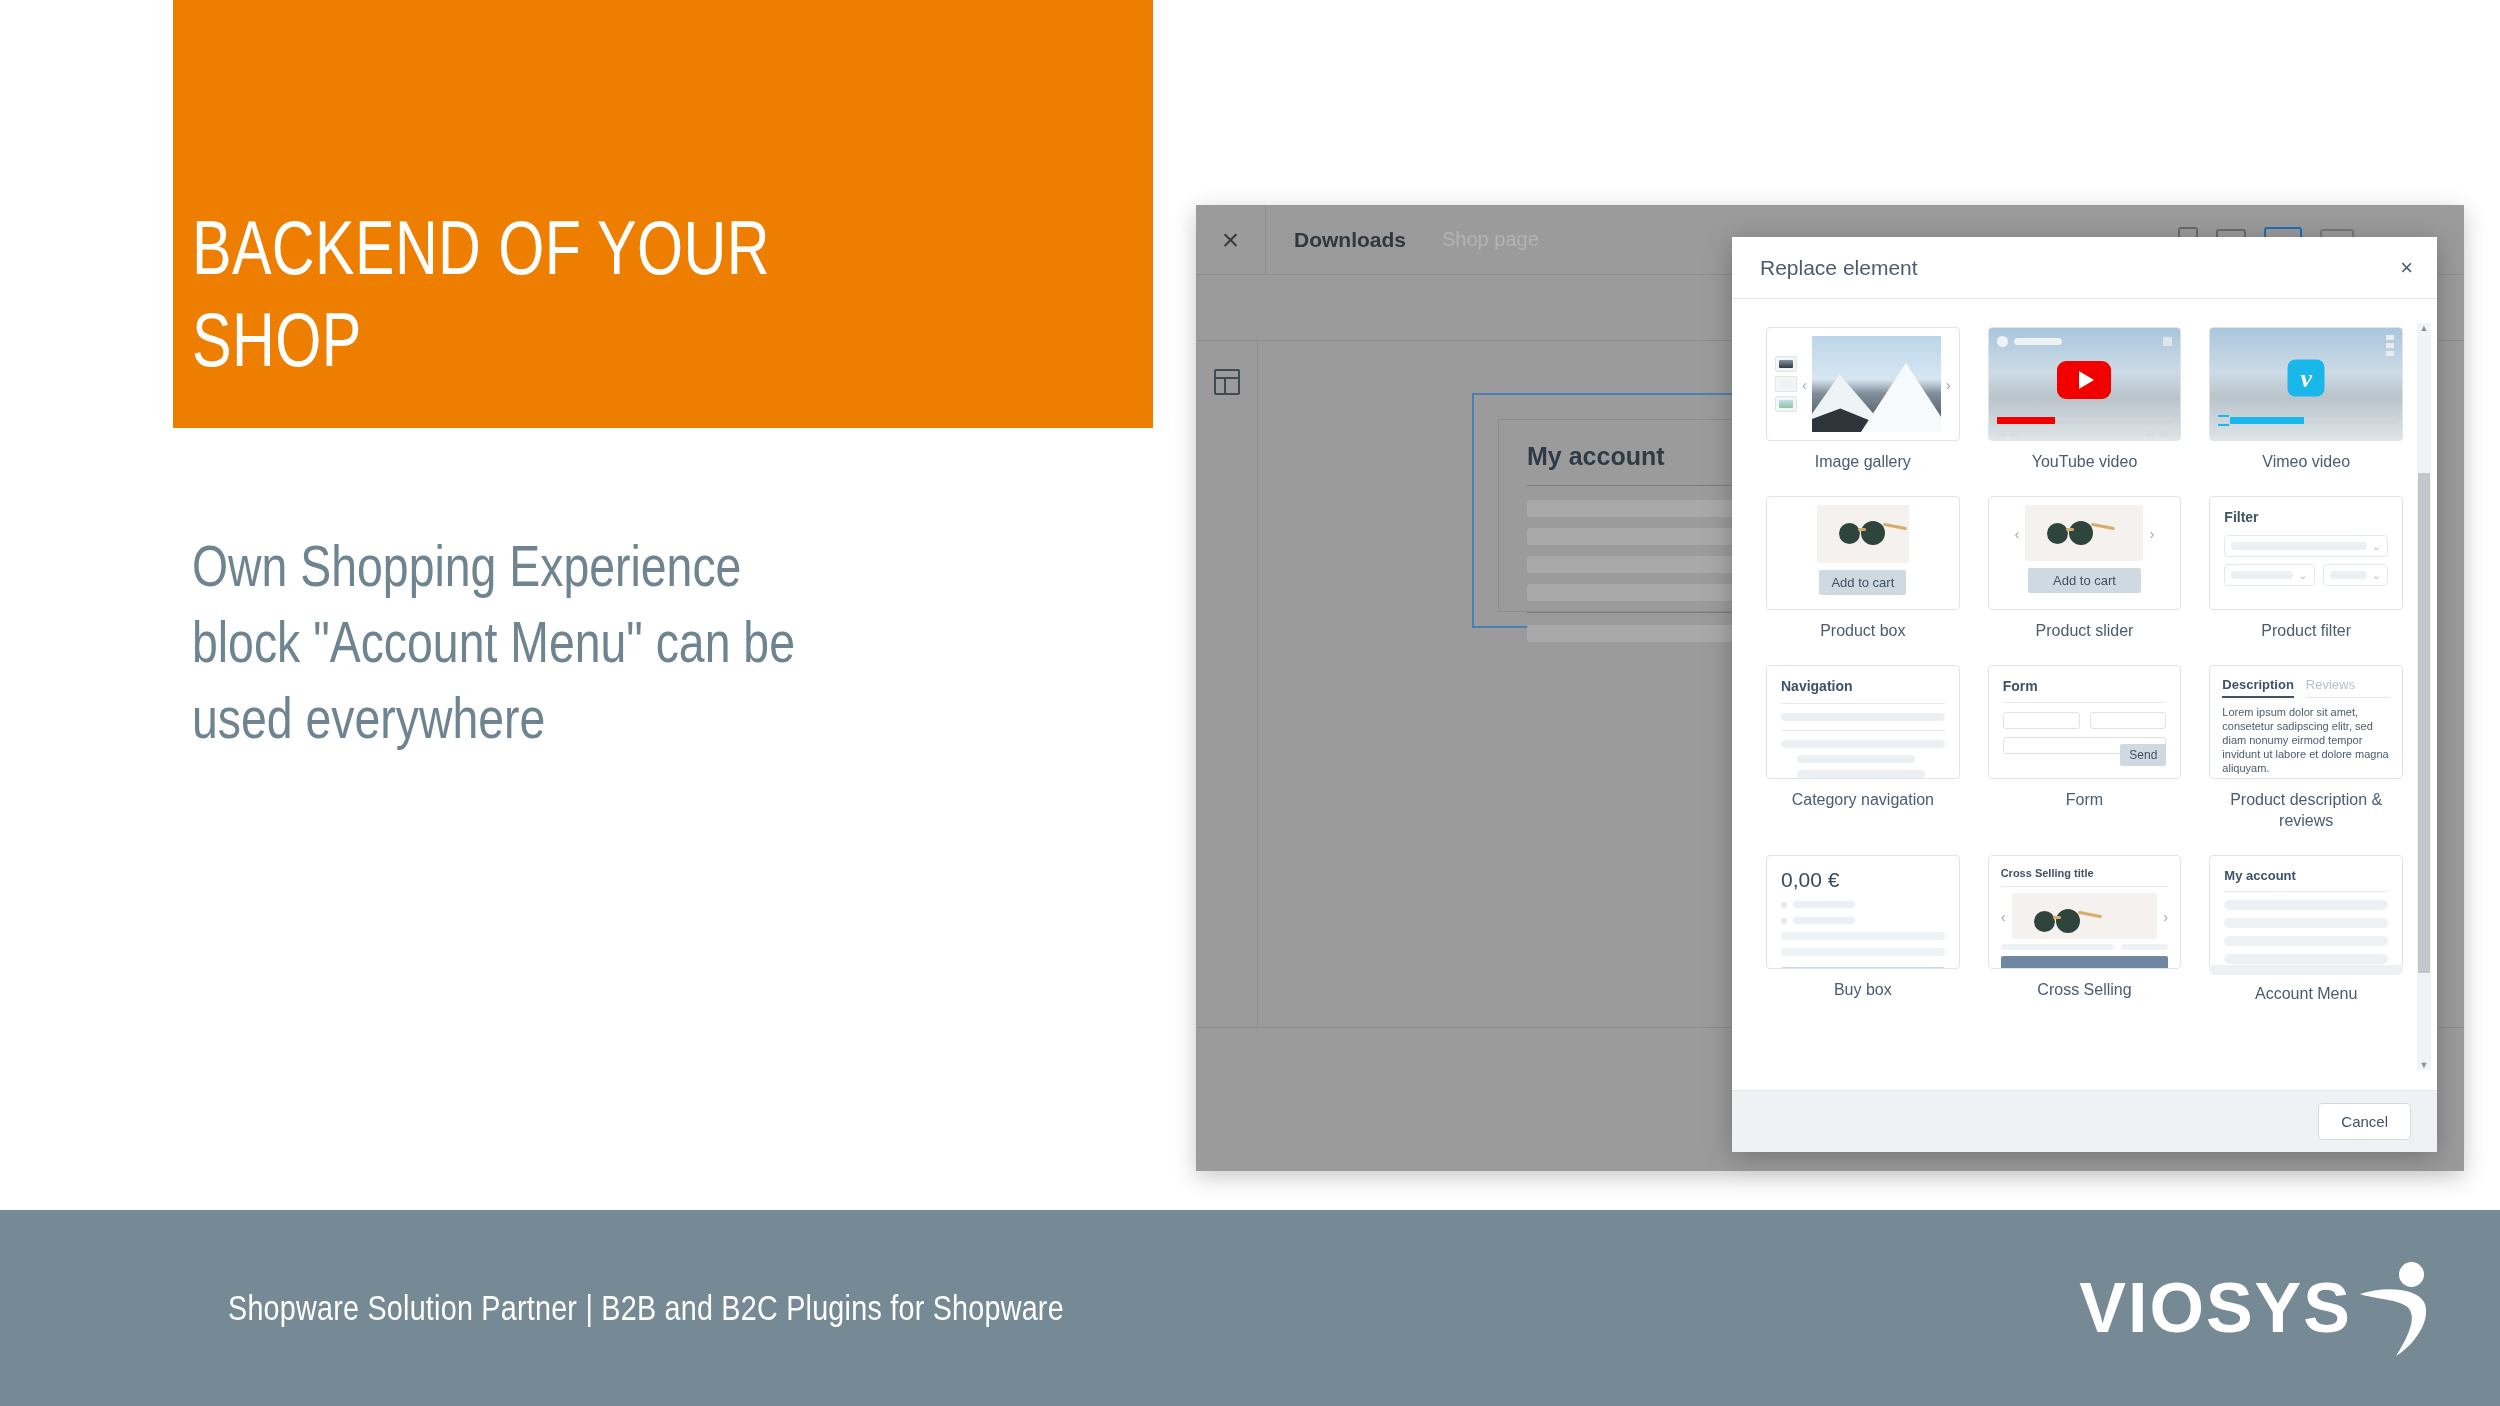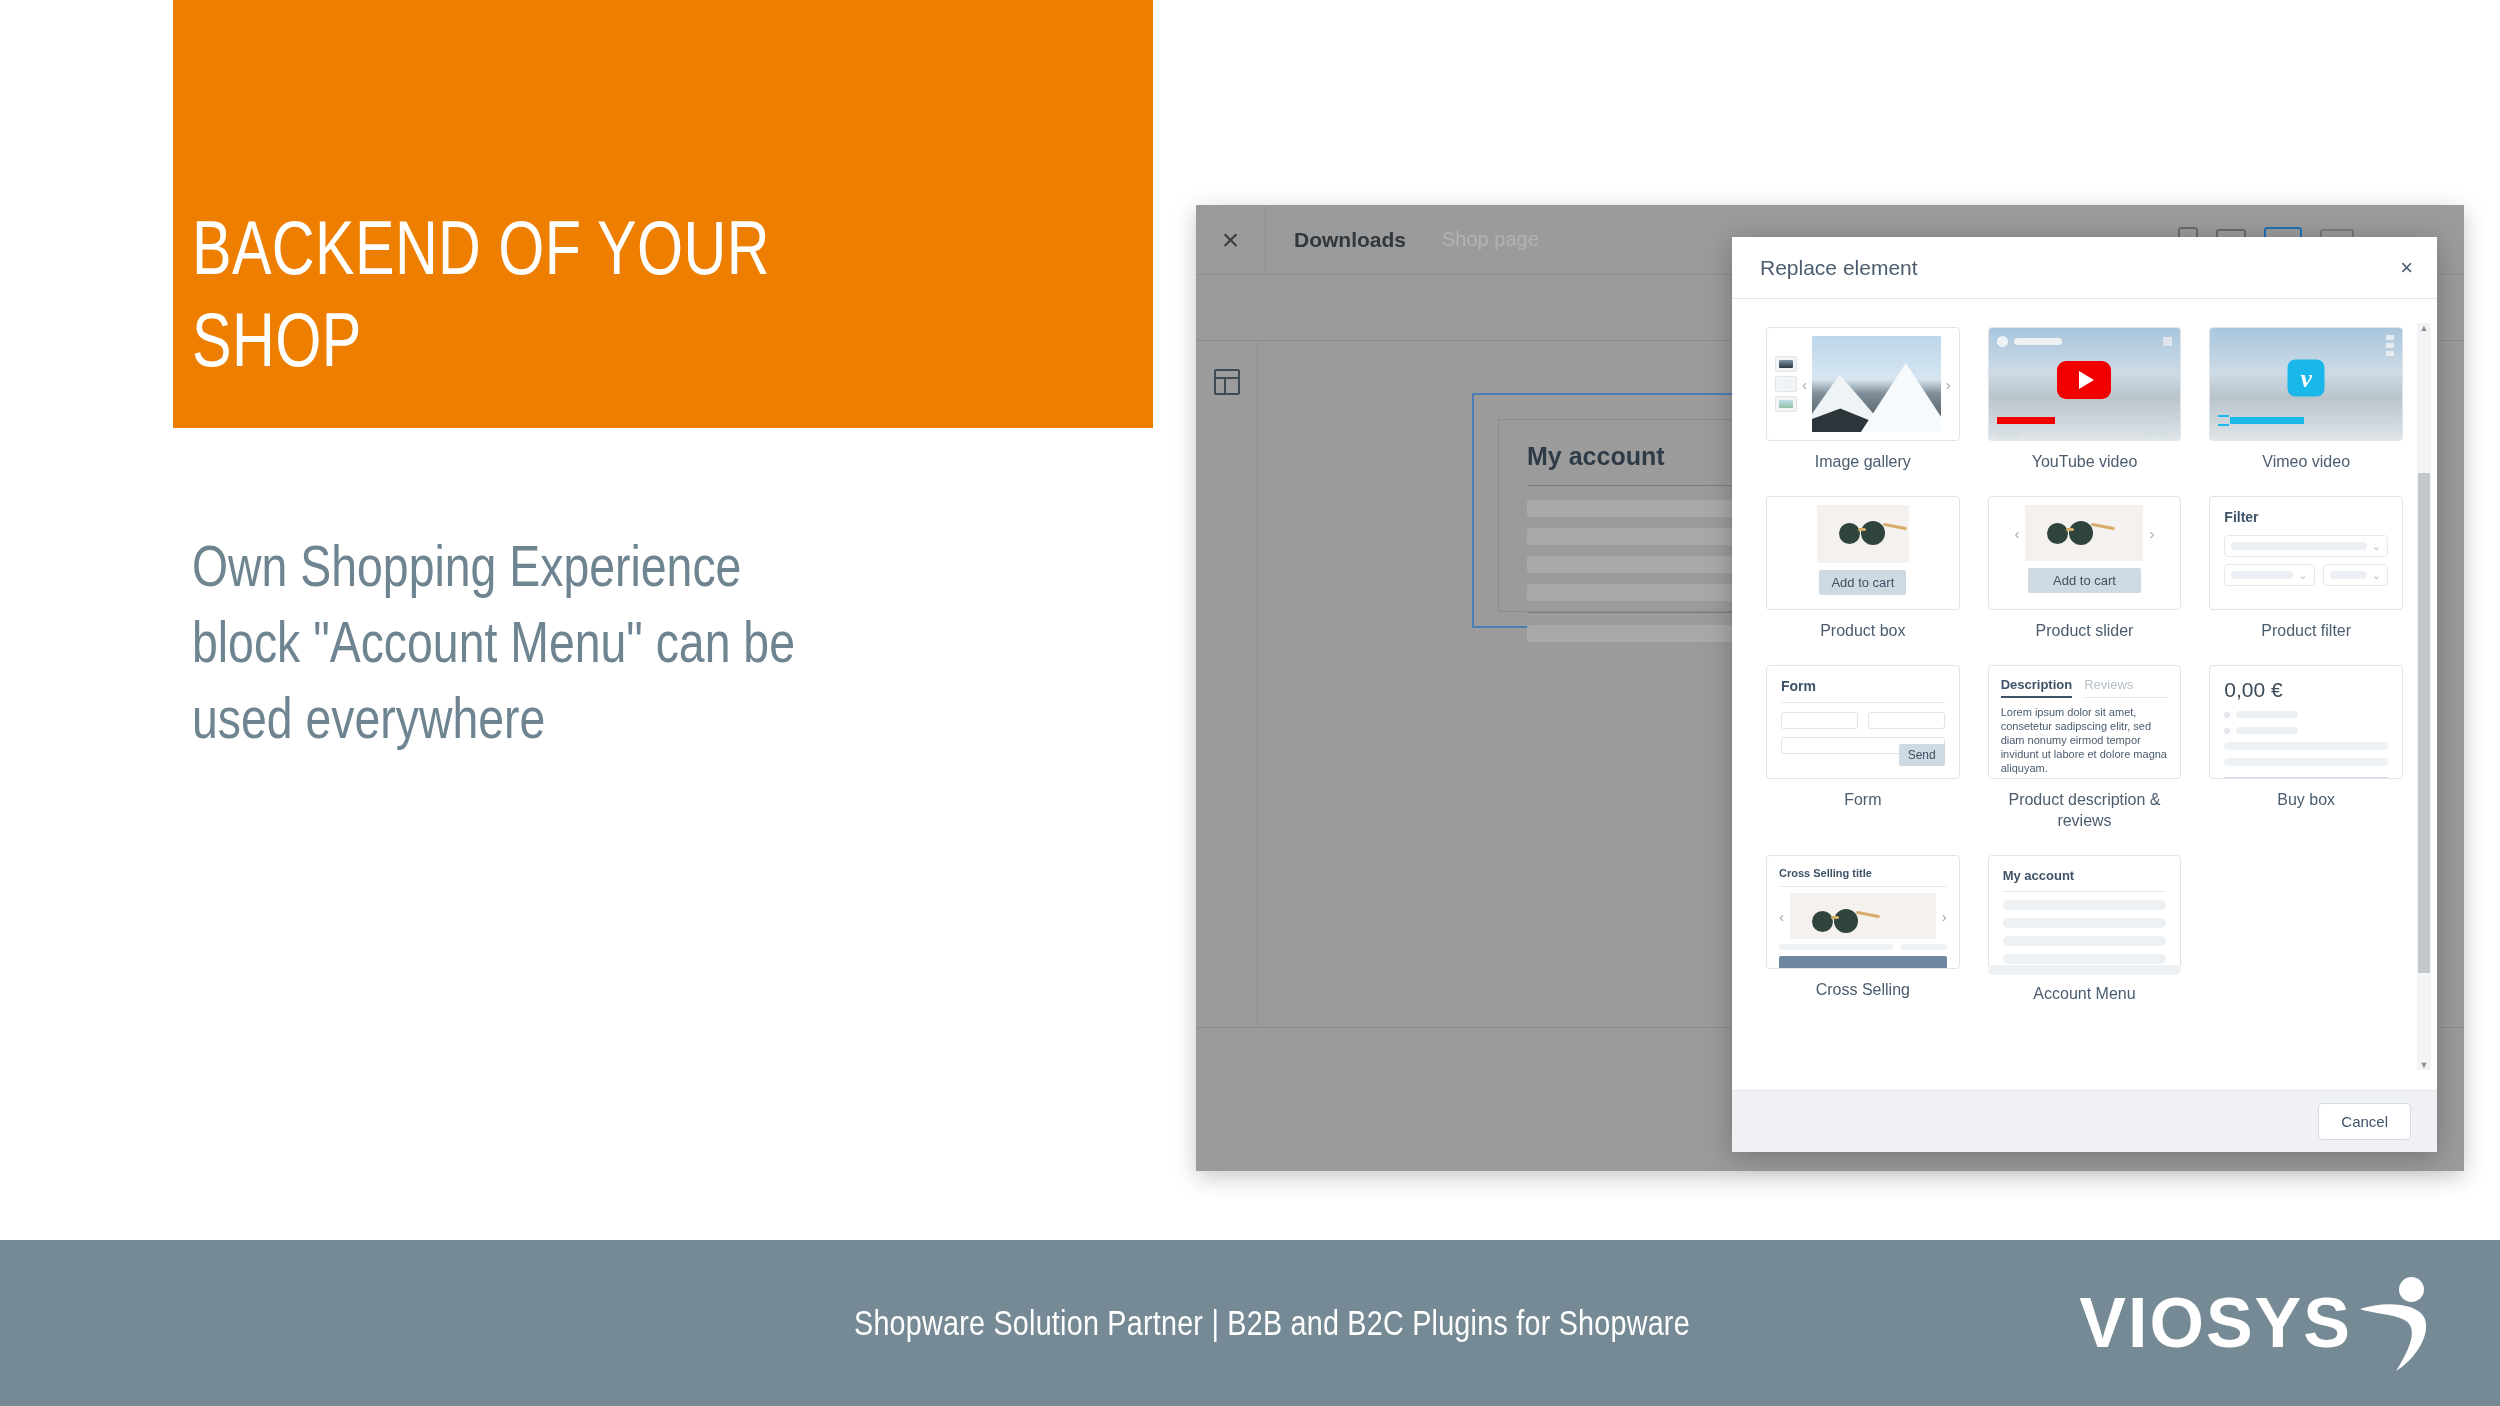--- a/index.html
+++ b/index.html
@@ -278,23 +278,23 @@
     flex:0 0 62px; height:62px; background:#eff1f4; border-top:1px solid #e3e6ea;
     display:flex; align-items:center; justify-content:flex-end; padding-right:26px;
   }
   .btn-cancel {
     background:#fff; border:1px solid #d6dbe1; border-radius:4px;
     font-size:15px; color:#3e5268; padding:9px 22px; cursor:pointer;
   }
 
   
   .footer {
-    position:absolute; left:0; bottom:0; width:2500px; height:166px;
+    position:absolute; left:0; bottom:0; width:2500px; height:196px;
     background:#758A95;
-    display:flex; align-items:center;justify-content:center;
+    display:flex; align-items:center;
   }
   .footer-text {
     margin-left:228px; color:#ffffff; font-size:35px; letter-spacing:0.3px;
     font-family:"Liberation Sans Narrow","Liberation Sans",sans-serif;
     transform: scaleX(0.82); transform-origin:left center; white-space:nowrap;
   }
   .logo { position:absolute; right:70px; top:50%; transform:translateY(-50%);
           display:flex; align-items:center; }
   .logo-word { color:#fff; font-size:70px; font-weight:700; letter-spacing:2px;
                font-family:"Liberation Sans","DejaVu Sans",sans-serif; line-height:1; }
@@ -476,20 +476,34 @@
                 <div class="sel">
                     <span class="fill"></span>
                     <span class="cv">⌄</span>
                   </div>
               </div>
             </div>
           </div>
           <div class="cap">Product filter</div>
         </div>
 
+        <div class="cell">
+          <div class="thumb">
+            <div class="navbox">
+              <div class="h">Navigation</div>
+              <hr>
+              <div class="nb-line"></div>
+              <hr>
+              <div class="nb-line"></div>
+              <div class="nb-line ind" style="width:72%"></div>
+              <div class="nb-line ind" style="width:78%"></div>
+            </div>
+          </div>
+          <div class="cap">Category navigation</div>
+        </div>
 
         <div class="cell">
           <div class="thumb">
             <div class="formbox">
               <div class="h">Form</div>
               <hr>
               <div class="f-row">
                   <span class="f-in"></span>
                   <span class="f-in"></span>
                 </div>

